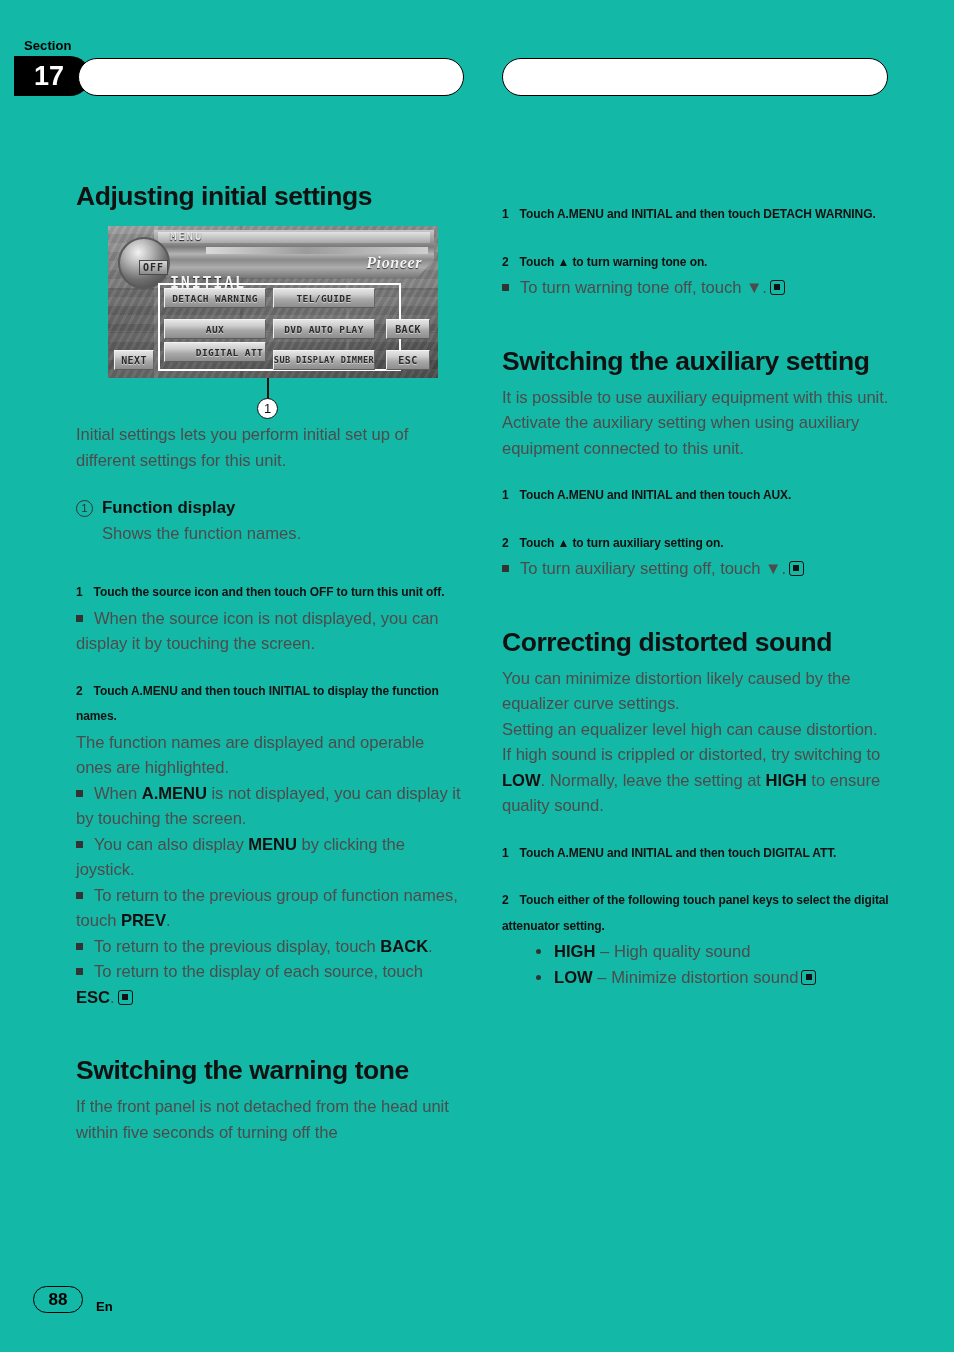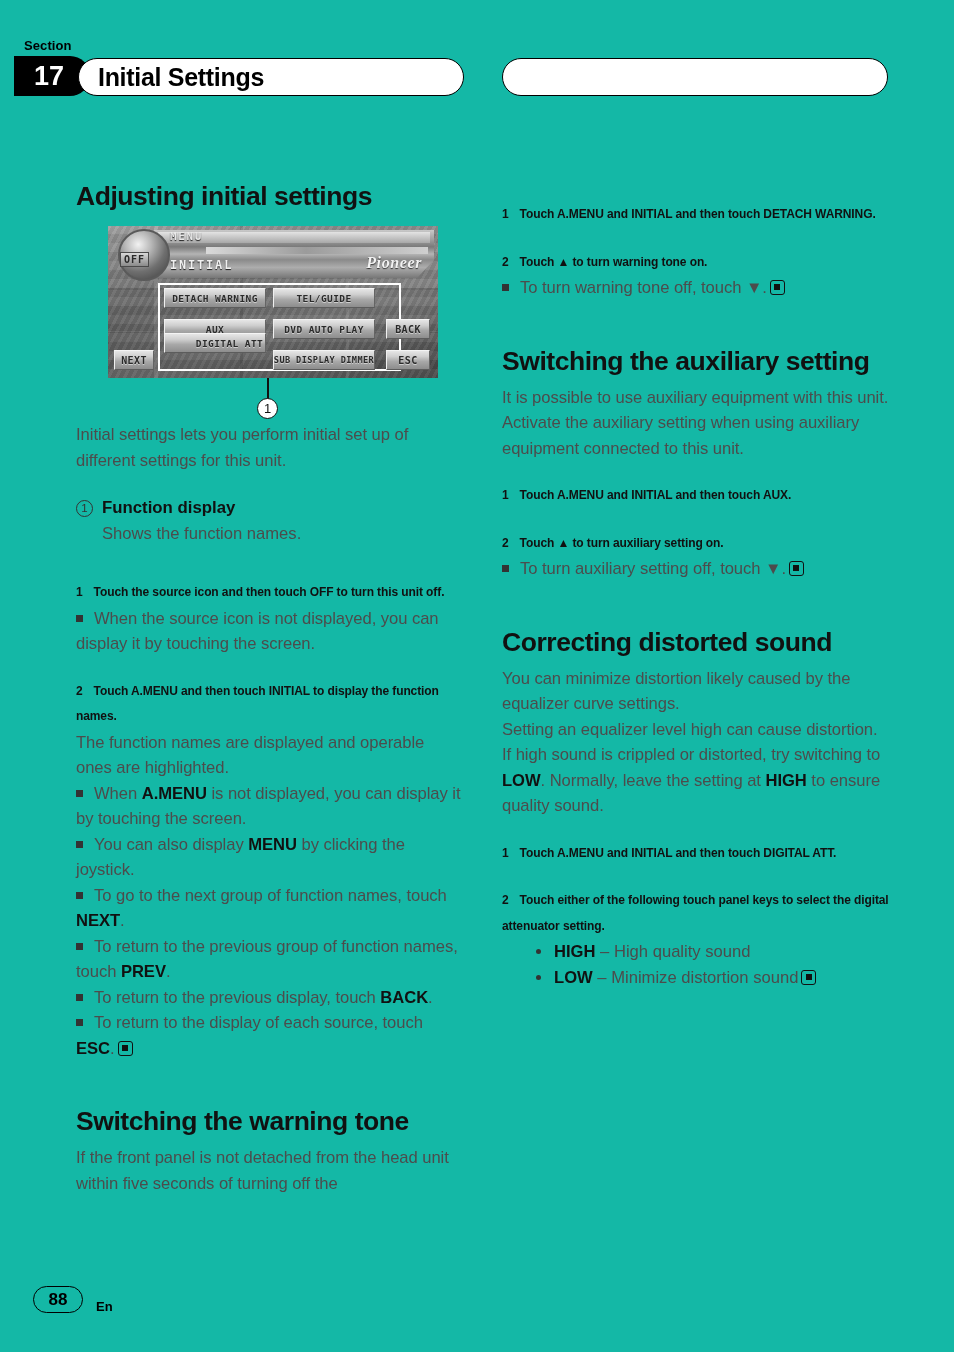--- a/index.html
+++ b/index.html
@@ -205,41 +205,41 @@
     background: linear-gradient(90deg, #d9d9d9 0%, #9b9b9b 45%, #cfcfcf 100%);
   }
   .label-menu {
     position: absolute; left: 62px; top: 4px;
     color: #e9e9e9; font-size: 11px; font-weight: bold;
     letter-spacing: 1.6px;
     font-family: "DejaVu Sans Mono", monospace;
     text-shadow: 0 1px 1px #1a1a1a;
   }
   .label-initial {
-    position: absolute; left: 62px; top: 32px;
-    color: #f0f0f0; font-size: 12px; font-weight: bold;
+    position: absolute; left: 62px; top: 48px;
+    color: #f0f0f0; font-size: 15px; font-weight: bold;
     letter-spacing: 1.8px;
     font-family: "DejaVu Sans Mono", monospace;
     text-shadow: 0 1px 1px #1a1a1a;
   }
   .pioneer {
     position: absolute; right: 16px; top: 28px;
     color: #f2f2f2; font-size: 16px; font-style: italic; font-weight: bold;
     letter-spacing: 0.6px;
     font-family: "Liberation Serif", serif;
     text-shadow: 0 1px 1px #333;
   }
   .offknob {
-    position: absolute; left: 10px; top: 3px;
+    position: absolute; left: 10px; top: 11px;
     width: 52px; height: 52px; border-radius: 50%;
     background:
       radial-gradient(circle at 38% 28%, #f2f2f2 0%, #b9b9b9 28%, #6f6f6f 60%, #3d3d3d 100%);
     border: 2px solid #5a5a5a;
     box-sizing: border-box;
-    display: flex; align-items: center; justify-content: flex-start;
+    display: flex; align-items: center; justify-content: flex-end;
   }
   .offknob .offtxt {
     color: #2b2b2b; font-size: 10px; font-weight: bold;
     letter-spacing: 1px;
     font-family: "DejaVu Sans Mono", monospace;
     background: linear-gradient(180deg,#d8d8d8,#8a8a8a);
     padding: 1px 3px;
     border: 1px solid #4a4a4a;
     margin-top: 9px;
   }
@@ -264,21 +264,21 @@
     letter-spacing: 0.4px;
     display: flex; align-items: center; justify-content: center;
     box-sizing: border-box;
     text-shadow: 0 1px 0 rgba(255,255,255,0.5);
     white-space: nowrap;
   }
   .key.k1 { left: 56px;  top: 62px;  width: 102px; height: 20px; }
   .key.k2 { left: 165px; top: 62px;  width: 102px; height: 20px; }
   .key.k3 { left: 56px;  top: 93px;  width: 102px; height: 20px; }
   .key.k4 { left: 165px; top: 93px;  width: 102px; height: 20px; }
-  .key.k5 { left: 56px;  top: 107px; width: 102px; height: 20px; padding-left: 29px; }
+  .key.k5 { left: 56px;  top: 116px; width: 102px; height: 20px; padding-left: 29px; }
   .key.k6 { left: 165px; top: 124px; width: 102px; height: 20px; font-size: 8.6px; }
   .key.kback { left: 278px; top: 93px;  width: 44px; height: 20px; font-size: 10px; }
   .key.kesc  { left: 278px; top: 124px; width: 44px; height: 20px; font-size: 10px; }
   .key.knext { left: 6px;   top: 124px; width: 40px; height: 20px; font-size: 10px; }
 
   
   .callout-line {
     position: absolute;
     left: 159px; top: 152px;
     width: 1.6px; height: 22px;
@@ -341,21 +341,20 @@
   }
 </style>
 </head>
 <body>
 
 <div class="page">
 
   <div class="section-label">Section</div>
   <div class="section-badge">17</div>
   <div class="header-pill left"></div>
-  <div class="header-pill-title">Initial Settings</div>
   <div class="header-pill right"></div>
 
   <div class="col left">
 
     <h1 class="heading">Adjusting initial settings</h1>
 
     <div class="figure">
       <div class="device">
         <div class="dev-noise"></div>
         <div class="topbar"></div>
@@ -400,21 +399,20 @@
 
     <div class="gap-m"></div>
 
     <p class="step"><span class="num">2</span><span>Touch A.MENU and then touch INITIAL to display the function names.</span></p>
     <p class="body">The function names are displayed and operable ones are highlighted.</p>
 
     <p class="bullet"><span class="sq"></span><span>When </span><b class="bk">A.MENU</b><span> is not displayed, you can display it by touching the screen.</span></p>
 
     <p class="bullet"><span class="sq"></span><span>You can also display </span><b class="bk">MENU</b><span> by clicking the joystick.</span></p>
 
-    <p class="bullet"><span class="sq"></span><span>To go to the next group of function names, touch </span><b class="bk">NEXT</b><span>.</span></p>
 
     <p class="bullet"><span class="sq"></span><span>To return to the previous group of function names, touch </span><b class="bk">PREV</b><span>.</span></p>
 
     <p class="bullet"><span class="sq"></span><span>To return to the previous display, touch </span><b class="bk">BACK</b><span>.</span></p>
 
     <p class="bullet"><span class="sq"></span><span>To return to the display of each source, touch </span><b class="bk">ESC</b><span>.</span><span class="endmark"></span></p>
 
     <div class="gap-xl"></div>
 
     <h1 class="heading tight">Switching the warning tone</h1>

